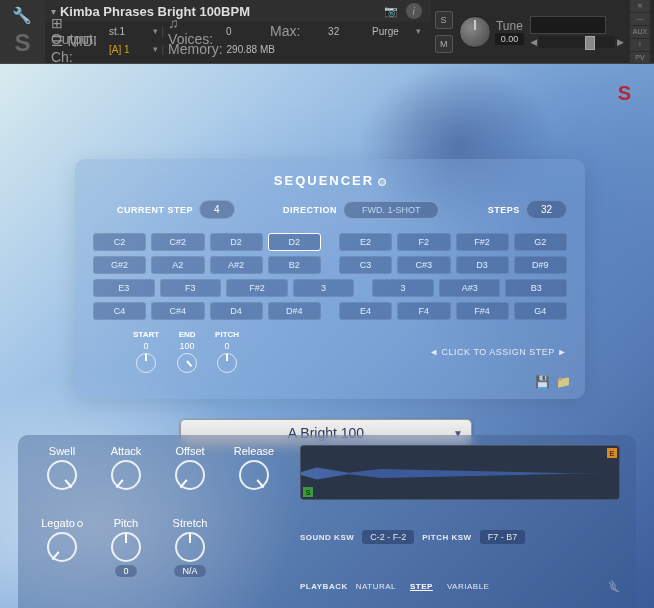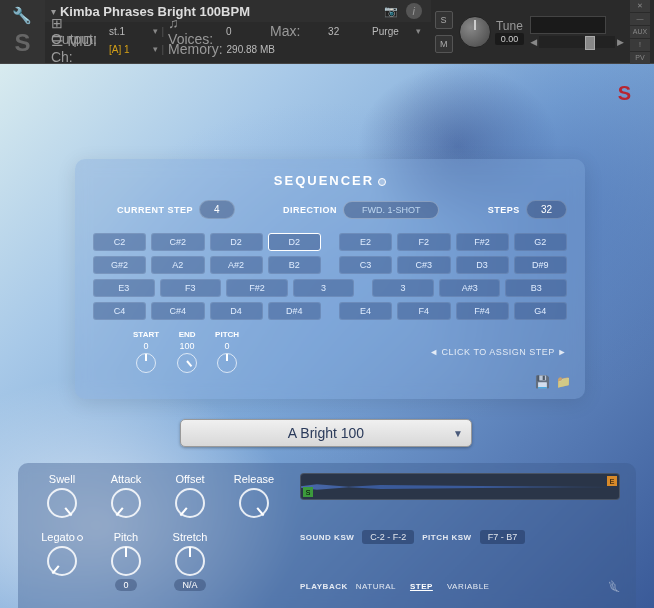--- a/index.html
+++ b/index.html
@@ -100,21 +100,21 @@
   position: absolute; top: 355px; left: 180px; width: 292px; height: 28px;
   background: linear-gradient(#f0f0f0, #d8d8d8); border: 1px solid #999;
   border-radius: 5px; display: flex; align-items: center; justify-content: center;
   cursor: pointer; box-shadow: 0 1px 3px rgba(0,0,0,0.3);
 }
 .preset-dd-text { color: #2a3a5a; font-size: 14px; font-weight: 500; }
 .preset-dd-arrow { position: absolute; right: 8px; color: #4a5a7a; font-size: 10px; }
 
 
 .perf-panel {
-  position: absolute; bottom: 0px; left: 18px; width: 618px; height: 145px;
+  position: absolute; bottom: 0px; left: 18px; width: 618px; height: 173px;
   background: rgba(60,90,140,0.4); backdrop-filter: blur(6px);
   border-radius: 10px 10px 0 0; padding: 10px 16px;
   display: flex; gap: 18px;
 }
 .perf-knobs { display: grid; grid-template-columns: repeat(4, 56px); grid-template-rows: auto auto; gap: 6px 8px; }
 .perf-knob-item { display: flex; flex-direction: column; align-items: center; gap: 3px; }
 .perf-knob-label { font-size: 11px; color: #fff; }
 .legato-dot { display: inline-block; width: 6px; height: 6px; border-radius: 50%; border: 1px solid #fff; margin-left: 2px; }
 .perf-knob { width: 30px; height: 30px; border-radius: 50%; border: 2.5px solid rgba(255,255,255,0.85); position: relative; cursor: grab; }
 .perf-knob::after { content: ''; position: absolute; width: 2px; height: 10px; background: #fff; top: -1px; left: 50%; transform: translateX(-50%); transform-origin: 50% 15px; }

